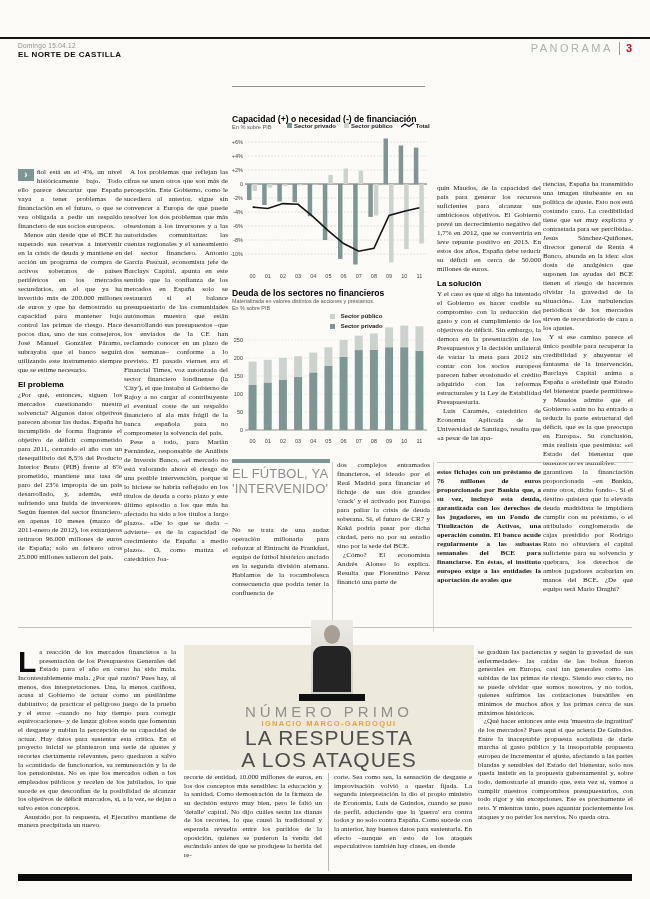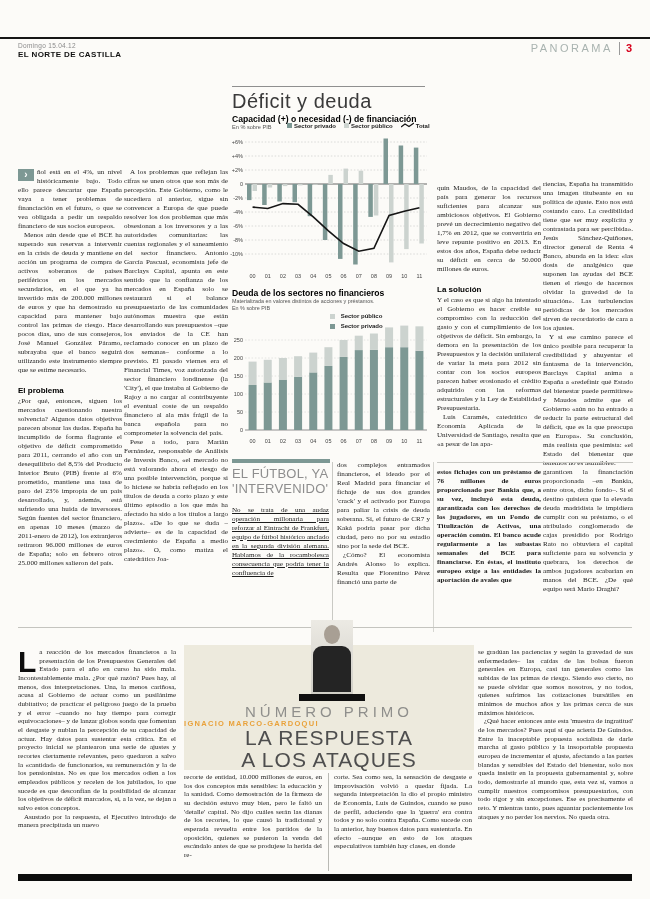--- a/index.html
+++ b/index.html
@@ -13,21 +13,21 @@
   #mast-paper { left:18px; top:50px; font:bold 8px "Liberation Sans", sans-serif; color:#111; letter-spacing:.4px; }
   #mast-right { right:18px; top:42px; display:flex; gap:6px; }
   #mast-section { font:11px "Liberation Sans", sans-serif; color:#a9b3b0; letter-spacing:2.5px; }
   #mast-div { width:1px; height:13px; background:#9a9a9a; }
   #mast-pagenum { font:bold 11px "Liberation Sans", sans-serif; color:#d6001c; }
 
   
   .colx { position:absolute; font-size:7.1px; line-height:1.27; text-align:justify; color:#1c1c1c; overflow:hidden; }
   .colx p { text-indent:6px; }
   .colx p.noind { text-indent:0; }
-  .subhead { font-family:"Liberation Sans", sans-serif; font-size:8px; font-weight:bold; color:#000; margin:11px 0 1px; text-indent:0; }
+  .subhead { font-family:"Liberation Sans", sans-serif; font-size:8px; font-weight:bold; color:#000; margin:5px 0 1px; text-indent:0; }
   #col-a { left:18px;  top:168px; width:104px; height:461px; }
   #col-b { left:124px; top:168px; width:104px; height:461px; }
   #col-d { left:437px; top:184px; width:104px; height:291px; }
   #col-e { left:543px; top:168px; width:90px;  height:291px;margin-top:12px; }
   .jump-icon { float:left; width:16px; height:12px; background:#7d9894; color:#fff; font:bold 10px/12px "Liberation Sans", sans-serif; text-align:center; margin:1px 3px 1px 0; }
 
   
   #chart-rule { left:232px; top:86px; width:193px; height:1px; background:#8f8f8f; }
   #chart-block-title { left:232px; top:90px; font:20px "Liberation Sans", sans-serif; color:#3a3a3a; letter-spacing:.5px; }
   #chart1-title { left:232px; top:114px; font:bold 8.6px "Liberation Sans", sans-serif; color:#000; }
@@ -40,37 +40,37 @@
   #chart1 { left:230px; top:131px; width:200px; height:150px; }
   #chart2-title { left:232px; top:288px; font:bold 8.6px "Liberation Sans", sans-serif; color:#000; }
   #chart2-sub { left:232px; top:298px; width:190px; font:5.4px "Liberation Sans", sans-serif; color:#555; line-height:1.3; }
   #legend2 { left:330px; top:311px; line-height:1.7; }
   #legend2 .leg-item { display:flex; }
   #chart2 { left:230px; top:320px; width:200px; height:137px; }
 
   
   #fut-rule-top { left:232px; top:459px; width:98px; height:4px; background:#7d9894; }
   #fut-title { left:232px; top:467px; width:98px; font:13px "Liberation Sans", sans-serif; color:#8e8e8e; line-height:1.12; letter-spacing:.2px; }
-  #fut-p1   { left:232px; top:506px; width:97px; height:122px;text-decoration:underline; }
+  #fut-p1   { left:232px; top:526px; width:97px; height:122px; }
   #fut-vrule1 { left:332px; top:462px; width:1px; height:170px; background:#c9c9c4; }
   #fut-col2 { left:337px; top:461px; width:93px; height:172px; }
   #fut-vrule2 { left:433px; top:462px; width:1px; height:170px; background:#d6d6d1; }
   #fut-hrule-right { left:437px; top:462px; width:196px; height:1px; background:#c9c9c4; }
   #fut-col4 { left:437px; top:468px; width:104px; height:163px;font-weight:bold; }
   #fut-col5 { left:543px; top:468px; width:90px; height:163px; }
   #section-rule { left:18px; top:627px; width:614px; height:1px; background:#c4c4bf; }
 
   
   #beige { left:184px; top:645px; width:290px; height:125px; background:#edeadd; }
   #photo { left:311px; top:620px; width:42px; height:76px; background:linear-gradient(#eceae4,#cfcdc5); overflow:hidden; }
   #photo .head { width:16px; height:19px; border-radius:50%; background:#a89f94; margin:5px auto 0; }
   #photo .torso { width:38px; height:46px; background:#242424; border-radius:9px 9px 0 0; margin:2px auto 0; }
   #pedestal { left:299px; top:694px; width:66px; height:7px; background:#101010; }
   #kicker { left:184px; top:703px; width:290px; text-align:center; font:15px "Liberation Sans", sans-serif; letter-spacing:4px; color:#8f8f8c; }
-  #op-author { left:184px; top:719px; width:290px; text-align:left; font:bold 7.5px "Liberation Sans", sans-serif; letter-spacing:1.3px; color:#e9a23b; }
+  #op-author { left:184px; top:719px; width:290px; text-align:center; font:bold 7.5px "Liberation Sans", sans-serif; letter-spacing:1.3px; color:#e9a23b; }
   #op-headline { left:184px; top:727px; width:290px; text-align:center; font:21px "Liberation Sans", sans-serif; color:#4e4e4e; letter-spacing:1px; line-height:1.06; }
   .opcol { position:absolute; font-size:7px; line-height:1.24; text-align:justify; color:#1c1c1c; overflow:hidden; }
   .opcol p { text-indent:6px; } .opcol p.noind { text-indent:0; }
   #op-col1 { left:18px;  top:648px; width:158px; height:223px; }
   #op-col2 { left:184px; top:773px; width:138px; height:97px; }
   #op-vrule { left:328px; top:773px; width:1px; height:98px; background:#b9b9b4; }
   #op-col3 { left:334px; top:773px; width:138px; height:97px; }
   #op-col4 { left:478px; top:648px; width:155px; height:223px; }
   .dropcap { float:left; font:bold 30px/25px "Liberation Sans", sans-serif; color:#0d0d0d; margin:1px 3px 0 0; }
   #footer-bar { left:18px; top:874px; width:614px; height:7px; background:#0d0d0d; }
@@ -83,21 +83,20 @@
   <div class="abs" id="mast-rule"></div>
   <div class="abs" id="mast-date">Domingo 15.04.12</div>
   <div class="abs" id="mast-paper">EL NORTE DE CASTILLA</div>
   <div class="abs" id="mast-right">
     <span id="mast-section">PANORAMA</span>
     <span id="mast-div"></span>
     <span id="mast-pagenum">3</span>
   </div>
 
   <div class="abs" id="chart-rule"></div>
-  <div class="abs" id="chart-block-title">Déficit y deuda</div>
   <div class="abs" id="chart1-title">Capacidad (+) o necesidad (-) de financiación</div>
   <div class="abs" id="unit1">En % sobre PIB</div>
   <div class="legend" id="legend1">
     <span class="leg-item">
         <span class="sw dark"></span>
         <span>Sector privado</span>
       </span>
     <span class="leg-item">
         <span class="sw light"></span>
         <span>Sector público</span>
@@ -279,21 +278,21 @@
   </div>
   <div class="abs" id="pedestal"></div>
   <div class="abs" id="kicker">NÚMERO PRIMO</div>
   <div class="abs" id="op-author">IGNACIO MARCO-GARDOQUI</div>
   <div class="abs" id="op-headline">
     <span>LA RESPUESTA</span><br>
     <span>A LOS ATAQUES</span>
   </div>
   <div class="opcol" id="op-col1">
     <p class="noind"><span class="dropcap">L</span><span>a reacción de los mercados financieros a la presentación de los Presupuestos Generales del Estado para el año en curso ha sido mala. Incontestablemente mala. ¿Por qué razón? Pues hay, al menos, dos interpretaciones. Una, la menos cariñosa, acusa al Gobierno de actuar como un pusilánime dubitativo; de practicar el peligroso juego de la prueba y el error –cuando no hay tiempo para corregir equivocaciones– y de lanzar globos sonda que fomentan el desgaste y nublan la percepción de su capacidad de actuar. Hay datos para sustentar esta crítica. En el proyecto inicial se plantearon una serie de ajustes y recortes ciertamente relevantes, pero quedaron a salvo la «cantidad» de funcionarios, su remuneración y la de los pensionistas. No es que los mercados odien a los empleados públicos y recelen de los jubilados, lo que sucede es que desconfían de la posibilidad de alcanzar los objetivos de déficit marcados, si, a la vez, se dejan a salvo estos conceptos.</span></p>
-    <p>Asustado por la respuesta, el Ejecutivo introdujo de manera precipitada un nuevo</p>
+    <p>Asustado por la respuesta, el Ejecutivo mantiene de manera precipitada un nuevo</p>
   </div>
   <div class="opcol" id="op-col2">
     <p class="noind">recorte de entidad, 10.000 millones de euros, en los dos conceptos más sensibles: la educación y la sanidad. Como demostración de la firmeza de su decisión estuvo muy bien, pero le faltó un 'detalle' capital. No dijo cuáles serán las dianas de los recortes, lo que causó la tradicional y esperada revuelta entre los partidos de la oposición, quienes se pusieron la venda del escándalo antes de que se produjese la herida del re-</p>
   </div>
   <div class="abs" id="op-vrule"></div>
   <div class="opcol" id="op-col3">
     <p class="noind">corte. Sea como sea, la sensación de desgaste e improvisación volvió a quedar fijada. La segunda interpretación la dio el propio ministro de Economía, Luis de Guindos, cuando se puso de perfil, aduciendo que la 'guerra' era contra todos y no solo contra España. Como sucede con la anterior, hay buenos datos para sustentarla. En efecto –aunque en esto de los ataques especulativos también hay clases, en donde</p>
   </div>
   <div class="opcol" id="op-col4">
     <p class="noind">se gradúan las paciencias y según la gravedad de sus enfermedades– las caídas de las bolsas fueron generales en Europa, casi tan generales como las subidas de las primas de riesgo. Siendo eso cierto, no se puede olvidar que somos nosotros, y no todos, quienes sufrimos las cotizaciones bursátiles en mínimos de muchos años y las primas cerca de sus máximos históricos.</p>

